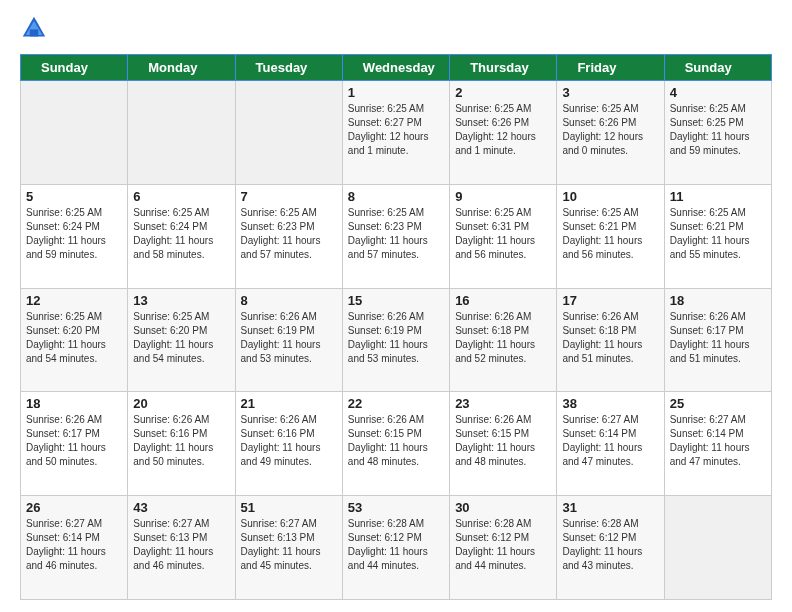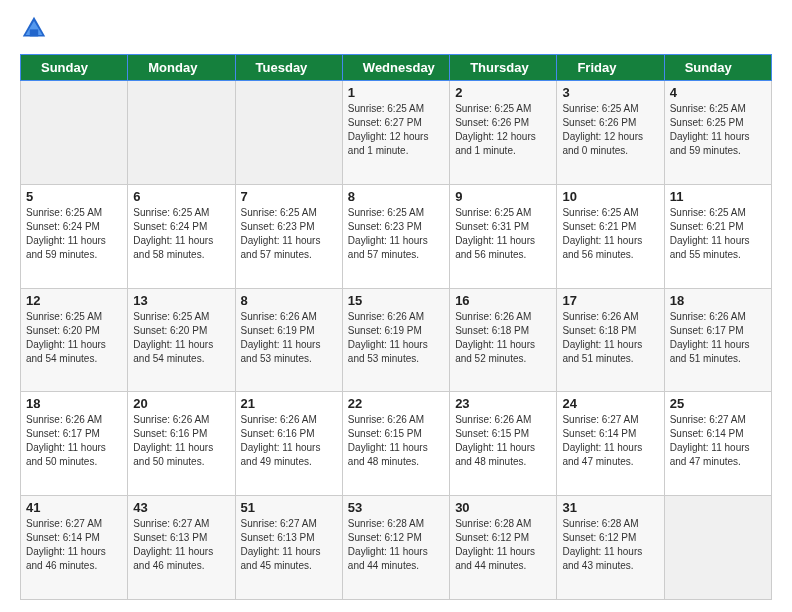--- a/index.html
+++ b/index.html
@@ -308,37 +308,37 @@
 and 48 minutes.</div>
           </td>
           <td>
             <span class="day-number">23</span>
             <div class="day-info">Sunrise: 6:26 AM
 Sunset: 6:15 PM
 Daylight: 11 hours
 and 48 minutes.</div>
           </td>
           <td>
-            <span class="day-number">24</span>
+            <span class="day-number">38</span>
             <div class="day-info">Sunrise: 6:27 AM
 Sunset: 6:14 PM
 Daylight: 11 hours
 and 47 minutes.</div>
           </td>
           <td>
             <span class="day-number">25</span>
             <div class="day-info">Sunrise: 6:27 AM
 Sunset: 6:14 PM
 Daylight: 11 hours
 and 47 minutes.</div>
           </td>
         </tr>
         <tr>
           <td>
-            <span class="day-number">41</span>
+            <span class="day-number">26</span>
             <div class="day-info">Sunrise: 6:27 AM
 Sunset: 6:14 PM
 Daylight: 11 hours
 and 46 minutes.</div>
           </td>
           <td>
             <span class="day-number">43</span>
             <div class="day-info">Sunrise: 6:27 AM
 Sunset: 6:13 PM
 Daylight: 11 hours

